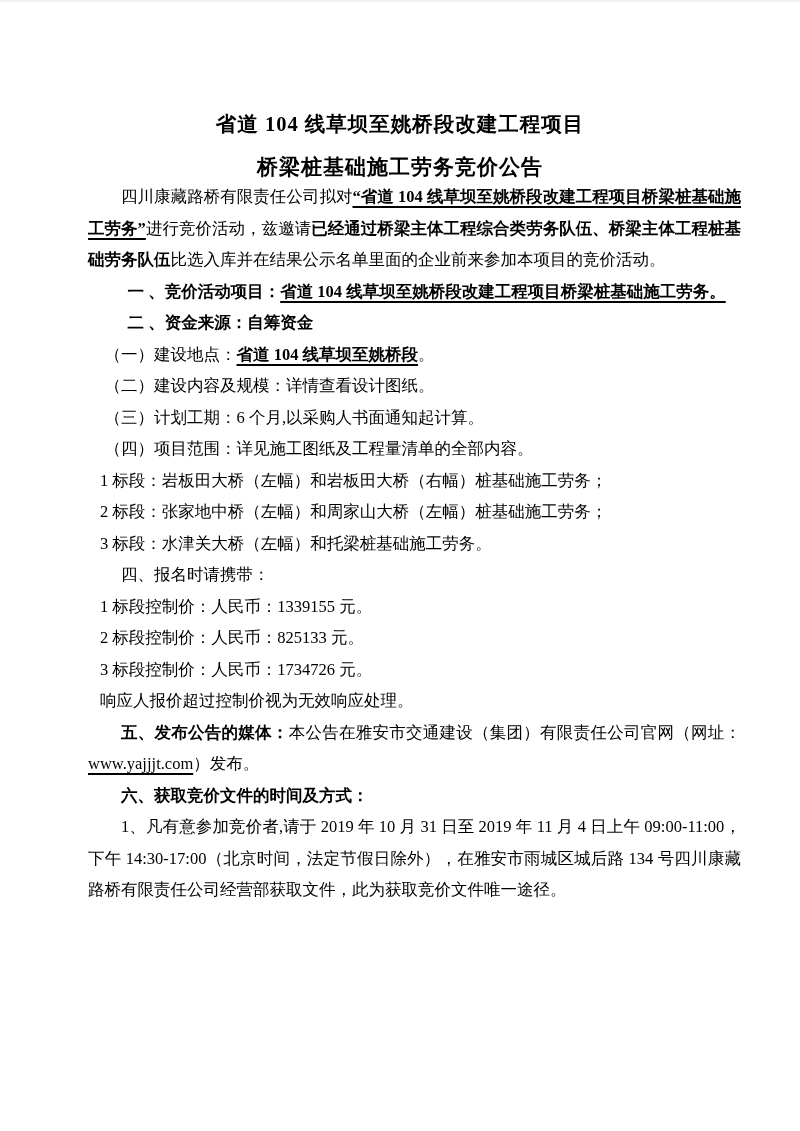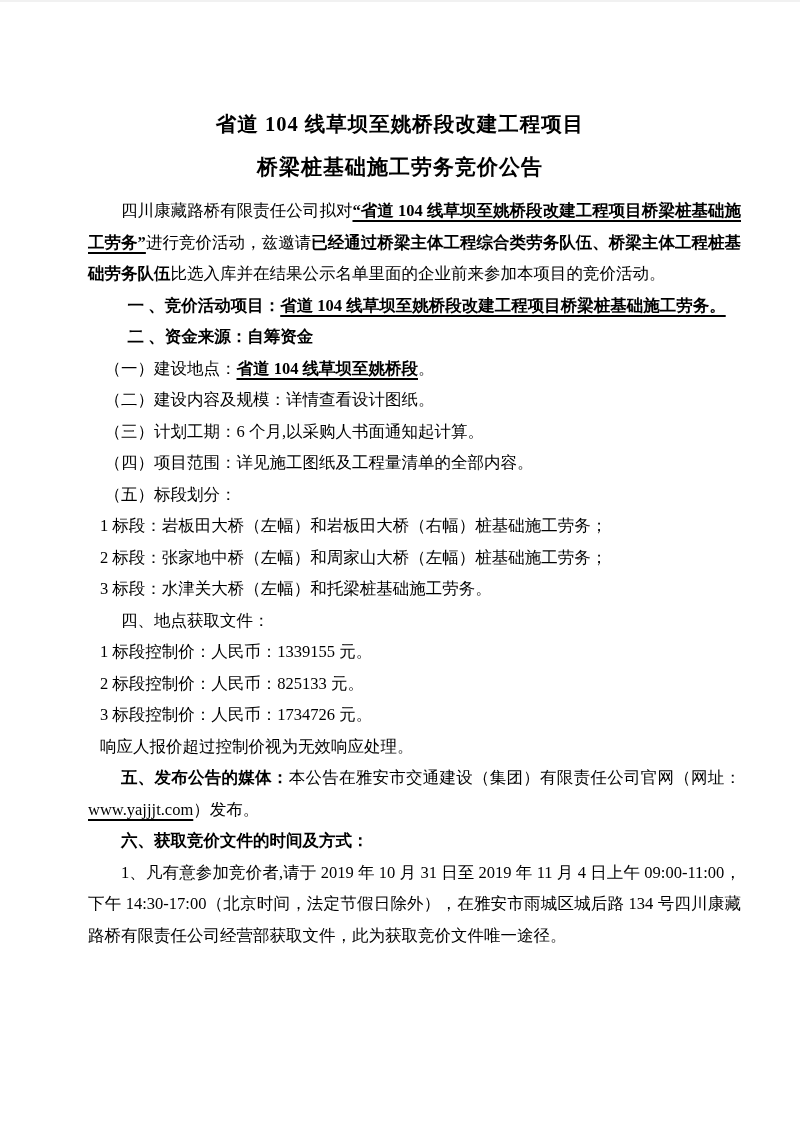--- a/index.html
+++ b/index.html
@@ -15,21 +15,21 @@
   .titles{padding-top:108px;text-align:center;}
   .t{
     margin:0;
     font-size:20.5px;
     line-height:28px;
     font-weight:700;
     letter-spacing:1px;
   }
   .t2{margin-top:15px;font-size:21px;}
   .body{
-    margin-top:14px;
+    margin-top:0;
     padding-left:88px;
     padding-right:59px;
     font-size:16.5px;
     line-height:31.5px;
     letter-spacing:0;
   }
   .para{margin:0;}
   .just{text-align:justify;text-justify:inter-ideograph;}
   .nw{white-space:nowrap;}
   .ind2{text-indent:2em;}
@@ -64,27 +64,26 @@
 
 
     <p class="para ind1a nw"><span>（一）建设地点：</span><span class="b u">省道 104 线草坝至姚桥段</span><span>。</span></p>
 
     <p class="para ind1a nw">（二）建设内容及规模：详情查看设计图纸。</p>
 
     <p class="para ind1a nw">（三）计划工期：6 个月,以采购人书面通知起计算。</p>
 
     <p class="para ind1a nw">（四）项目范围：详见施工图纸及工程量清单的全部内容。</p>
 
-    <p class="para ind1a nw">（五）标段划分：</p>
 
     <p class="para ind1b nw">1 标段：岩板田大桥（左幅）和岩板田大桥（右幅）桩基础施工劳务；</p>
     <p class="para ind1b nw">2 标段：张家地中桥（左幅）和周家山大桥（左幅）桩基础施工劳务；</p>
     <p class="para ind1b nw">3 标段：水津关大桥（左幅）和托梁桩基础施工劳务。</p>
 
-    <p class="para ind2 nw">四、地点获取文件：</p>
+    <p class="para ind2 nw">四、报名时请携带：</p>
 
     <p class="para ind1b nw">1 标段控制价：人民币：1339155 元。</p>
     <p class="para ind1b nw">2 标段控制价：人民币：825133 元。</p>
     <p class="para ind1b nw">3 标段控制价：人民币：1734726 元。</p>
 
     <p class="para ind1b nw">响应人报价超过控制价视为无效响应处理。</p>
 
     <p class="para just ind2"><span class="b">五、发布公告的媒体：</span><span>本公告在雅安市交通建设（集团）有限责任公司官网（网址：</span><span class="u">www.yajjjt.com</span><span>）发布。</span></p>
 
     <p class="para ind2 nw"><span class="b">六、获取竞价文件的时间及方式：</span></p>

